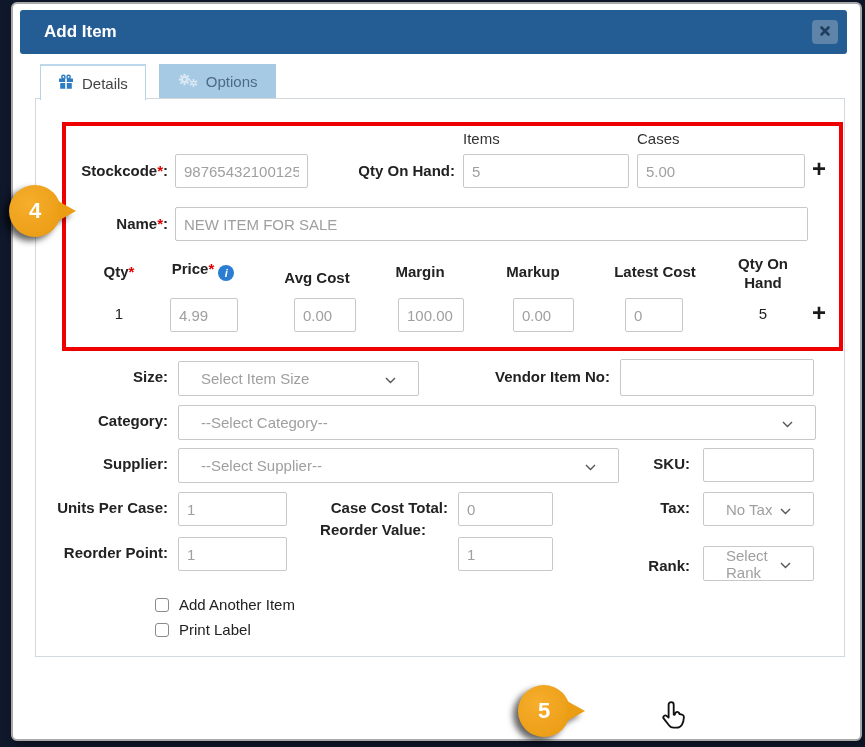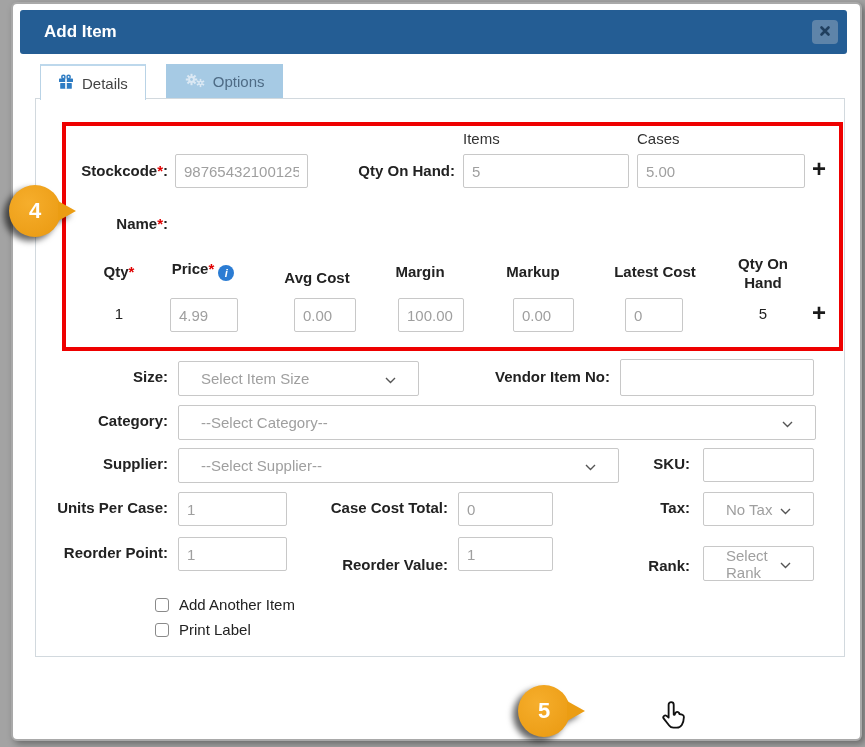--- a/index.html
+++ b/index.html
@@ -1,34 +1,34 @@
 <!DOCTYPE html>
 <html><head>
 <meta charset="utf-8">
 <style>
   * { margin:0; padding:0; box-sizing:border-box; }
   body { background:#fff; font-family:"Liberation Sans", sans-serif; }
-  .page { position:relative; width:865px; height:747px; background:#a3a3a3; overflow:hidden; }
+  .page { position:relative; width:865px; height:747px; background:#0f172a; overflow:hidden; }
 
   .modal { position:absolute; left:11px; top:2px; width:851px; height:739px;
            background:#fff; border:2px solid #a9a9a9; border-radius:6px;
            box-shadow:3px 3px 7px rgba(0,0,0,.35); }
 
   .modal-header { position:absolute; left:7px; top:6px; width:827px; height:44px;
                   background:#245d94; border-radius:3px; display:flex; align-items:center; }
   .modal-title { color:#fff; font-weight:bold; font-size:17px; padding-left:24px; }
   .close-btn { position:absolute; right:9px; top:10px; width:26px; height:24px;
                background:#5e84a9; border:none; border-radius:4px; cursor:pointer;
                display:flex; align-items:center; justify-content:center; }
 
   .tabs { position:absolute; left:27px; top:60px; display:flex; z-index:3; }
   .tab { display:flex; align-items:center; gap:8px; font-size:15px; padding:0 17px; cursor:pointer; }
   .tab-active { height:36px; background:#fff; color:#444;
                 border:1px solid #b9d3e6; border-bottom:none; border-top:2px solid #bdd8ec; }
-  .tab-inactive { height:34px; margin-left:20px; background:#a6cae4; color:#4e6b85; border:1px solid #a6cae4; }
+  .tab-inactive { height:34px; margin-left:13px; background:#a6cae4; color:#4e6b85; border:1px solid #a6cae4; }
 
   .content-box { position:absolute; left:22px; top:94px; width:810px; height:559px;
                  border:1px solid #d2d9de; background:#fff; }
 
   .red-box { position:absolute; left:49px; top:118px; width:781px; height:229px;
              border:4px solid #ee0000; z-index:6; pointer-events:none; }
 
   .lbl { position:absolute; font-weight:bold; font-size:15px; color:#222; text-align:right; white-space:nowrap; }
   .hdr { position:absolute; font-size:15px; color:#333; white-space:nowrap; }
   .hdr-b { position:absolute; font-weight:bold; font-size:15px; color:#222; text-align:center; white-space:nowrap; }
@@ -90,21 +90,21 @@
   
   #lbl-units { left:15px;  top:495px; width:140px; }
   #inp-units { left:165px; top:488px; width:109px; }
   #lbl-ccost { left:285px; top:495px; width:150px; }
   #inp-ccost { left:445px; top:488px; width:95px; }
   #lbl-tax   { left:620px; top:495px; width:57px; }
   #sel-tax   { left:690px; top:488px; width:111px; height:34px; }
   
   #lbl-rpoint { left:15px;  top:540px; width:140px; }
   #inp-rpoint { left:165px; top:533px; width:109px; }
-  #lbl-rvalue { left:285px; top:552px; width:150px; }
+  #lbl-rvalue { left:285px; top:517px; width:150px;text-align:center; }
   #inp-rvalue { left:445px; top:533px; width:95px; }
   #lbl-rank   { left:620px; top:553px; width:57px; }
   #sel-rank   { left:690px; top:542px; width:111px; }
   
   #chk-add   { left:142px; top:594px; }
   #lbl-add   { left:166px; top:592px; }
   #chk-print { left:142px; top:619px; }
   #lbl-print { left:166px; top:617px; }
 
   
@@ -199,20 +199,21 @@
     <span class="hdr" id="hdr-items">Items</span>
     <span class="hdr" id="hdr-cases">Cases</span>
     <span class="lbl" id="lbl-stockcode"><span>Stockcode</span><span class="req">*</span><span>:</span></span>
     <input class="inp" id="inp-stockcode" type="text" value="987654321001258" style="">
     <span class="lbl" id="lbl-qoh">Qty On Hand:</span>
     <input class="inp" id="inp-items" type="text" value="5" style="">
     <input class="inp" id="inp-cases" type="text" value="5.00" style="">
     <span class="plus" id="plus-1">+</span>
 
     <span class="lbl" id="lbl-name"><span>Name</span><span class="req">*</span><span>:</span></span>
+    <input class="inp" id="inp-name" type="text" value="NEW ITEM FOR SALE" style="">
 
     <span class="hdr-b" id="h-qty"><span>Qty</span><span class="req">*</span></span>
     <span class="hdr-b" id="h-price"><span>Price</span><span class="req">*</span><span class="info-icon">i</span></span>
     <span class="hdr-b" id="h-avg">Avg Cost</span>
     <span class="hdr-b" id="h-margin">Margin</span>
     <span class="hdr-b" id="h-markup">Markup</span>
     <span class="hdr-b" id="h-latest">Latest Cost</span>
     <span class="hdr-b" id="h-qoh2"><span>Qty On</span><br><span>Hand</span></span>
     <span class="val" id="v-qty">1</span>
     <input class="inp" id="inp-price" type="text" value="4.99" style="">

